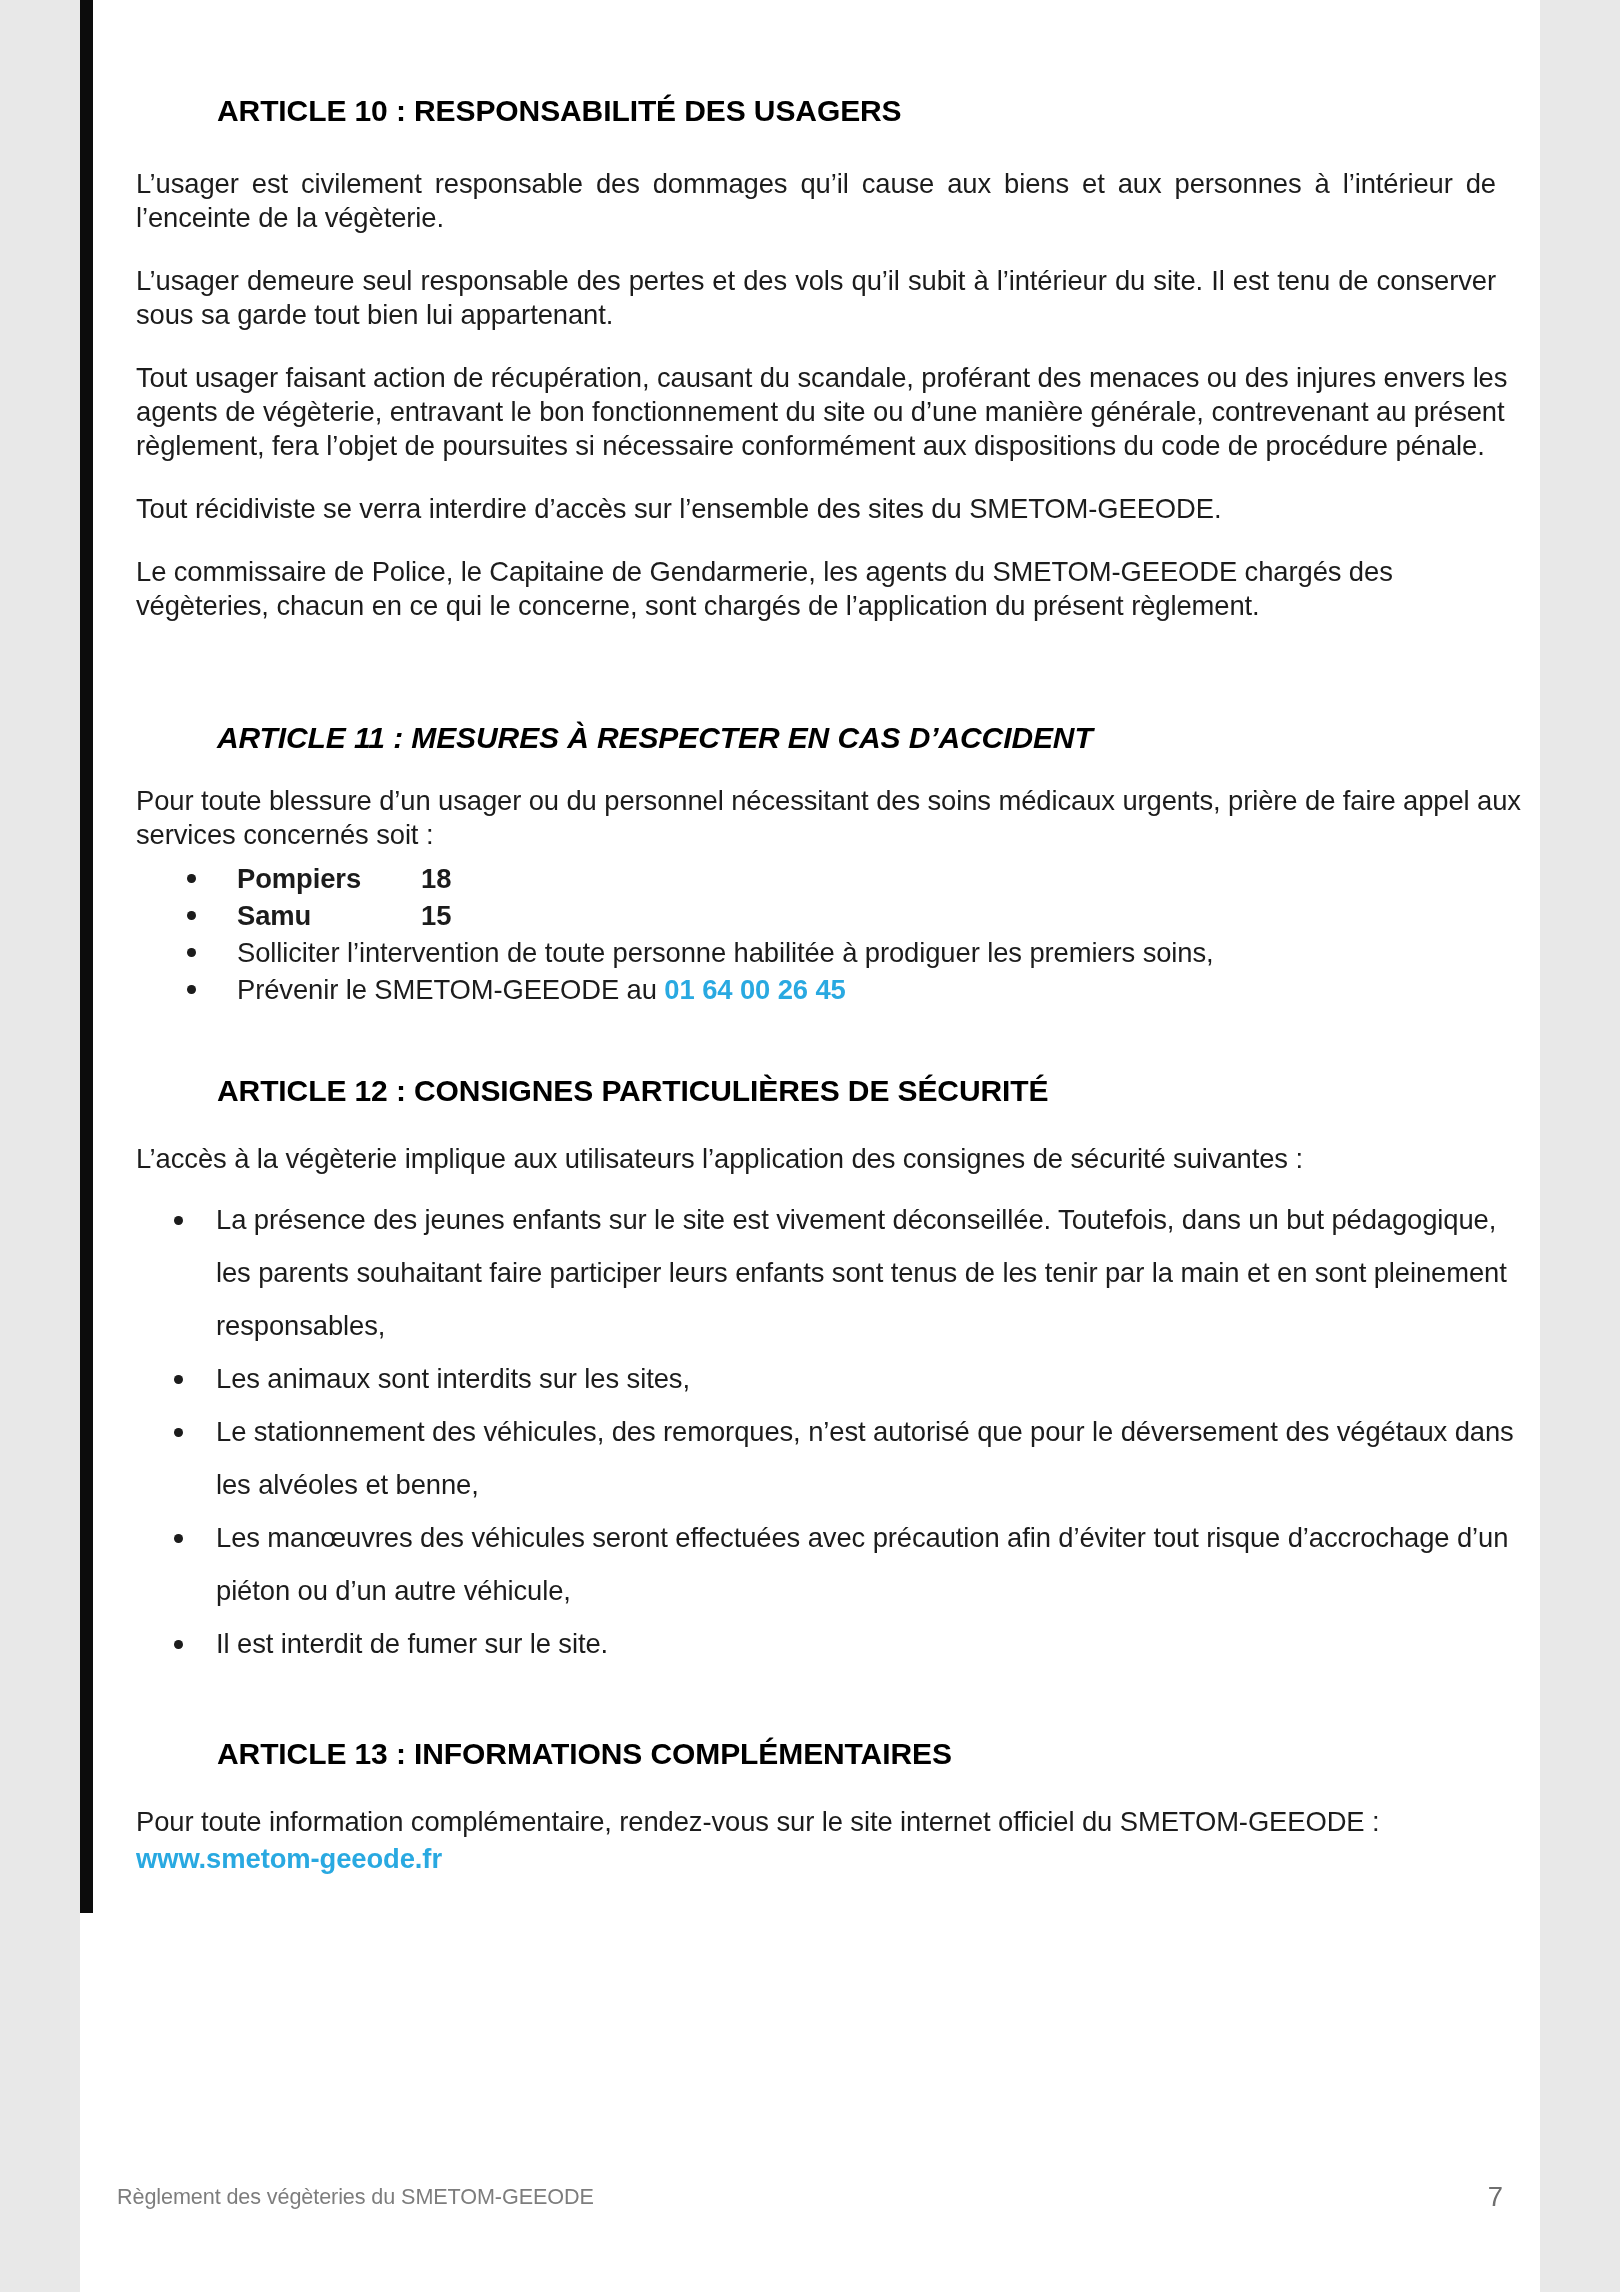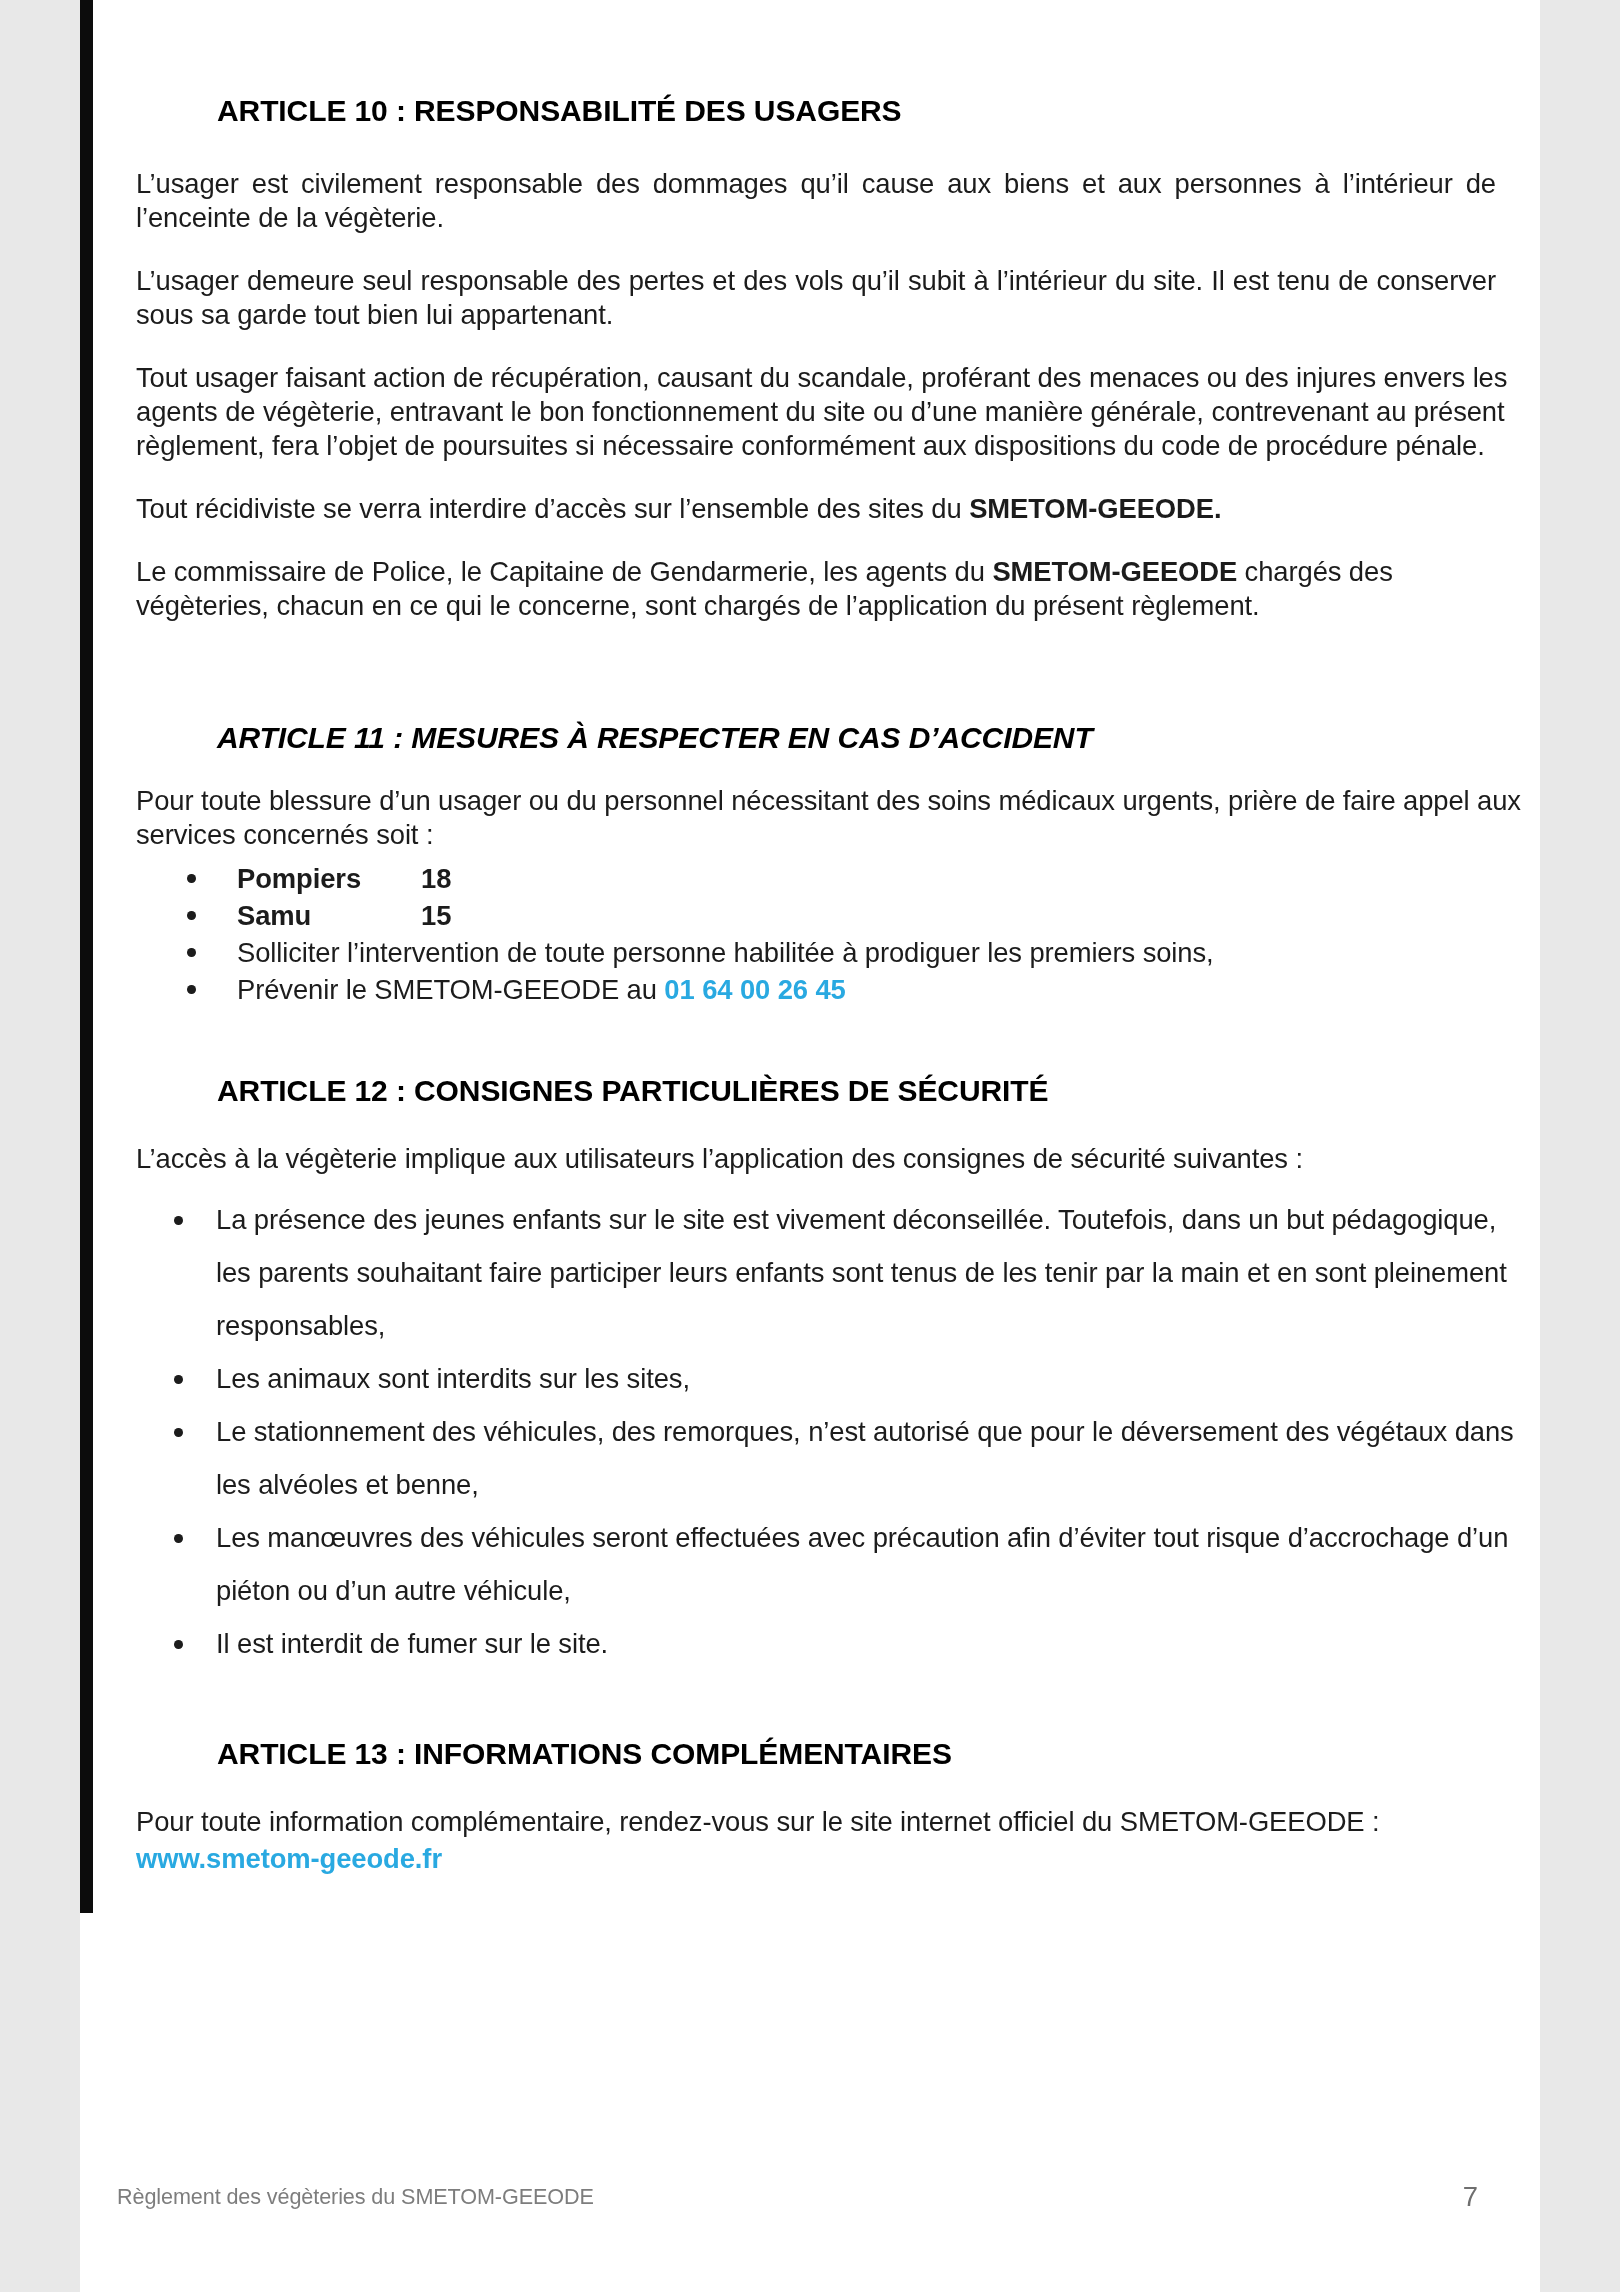--- a/index.html
+++ b/index.html
@@ -27,21 +27,21 @@
     white-space:nowrap;
   }
   .art11 { margin-top:98px; margin-bottom:29px;font-style:italic; }
   .art12 { margin-top:66px;  margin-bottom:34px; }
   .art13 { margin-top:67px;  margin-bottom:34px; }
 
   .para { margin:0 0 29px 0; }
   .para.last { margin-bottom:0; }
   .ln { white-space:nowrap; }
   .jl { text-align:justify; text-align-last:justify; }
-  .b  { font-weight:bold; }
+  .b  { font-weight:normal; }
 
   .intro1 { margin:0; }
   .intro2 { margin:0 0 7.8px 0; }
 
   ul.elist, ul.slist { list-style:none; margin:0; padding:0; }
   ul.elist li {
     position:relative; padding-left:101px;
     line-height:37px; white-space:nowrap;
   }
   ul.elist .dot {
@@ -64,21 +64,21 @@
   .phone { color:#29a9e1; font-weight:bold; }
   .sitelink {
     display:inline-block;
     color:#29a9e1; font-weight:bold;
     line-height:39px;
     text-decoration:none;
   }
   .p13 { margin:0; }
 
   .footer {
-    position:absolute; left:37px; right:62px; top:2182px;
+    position:absolute; left:37px; right:37px; top:2182px;
     display:flex; justify-content:space-between; align-items:flex-start;
   }
   .footer-left  { color:#7d7d7d; font-size:21.6px; line-height:29px; }
   .footer-page  { color:#6f6f6f; font-size:27.4px; line-height:29px; }
 </style>
 </head>
 <body>
 
 <div class="page">
   <div class="scan-bar"></div>

